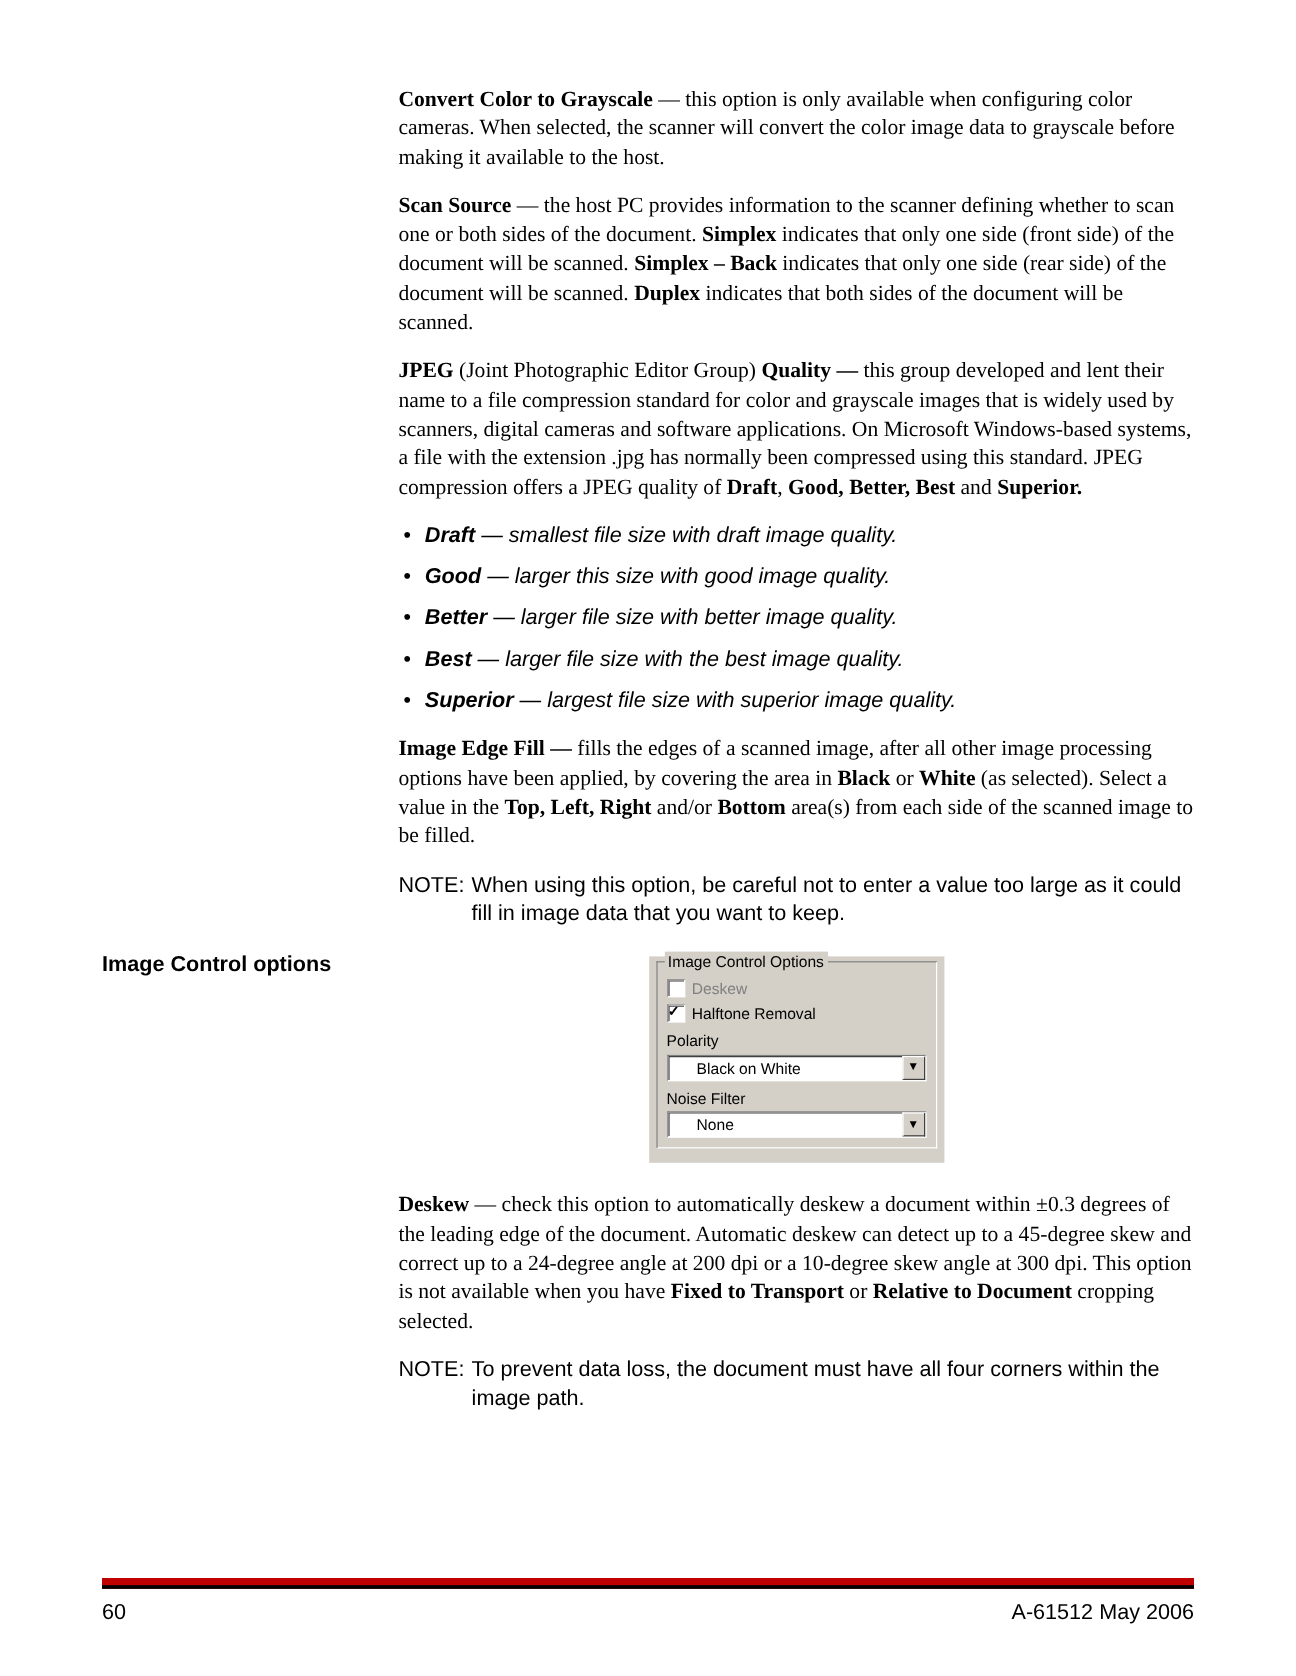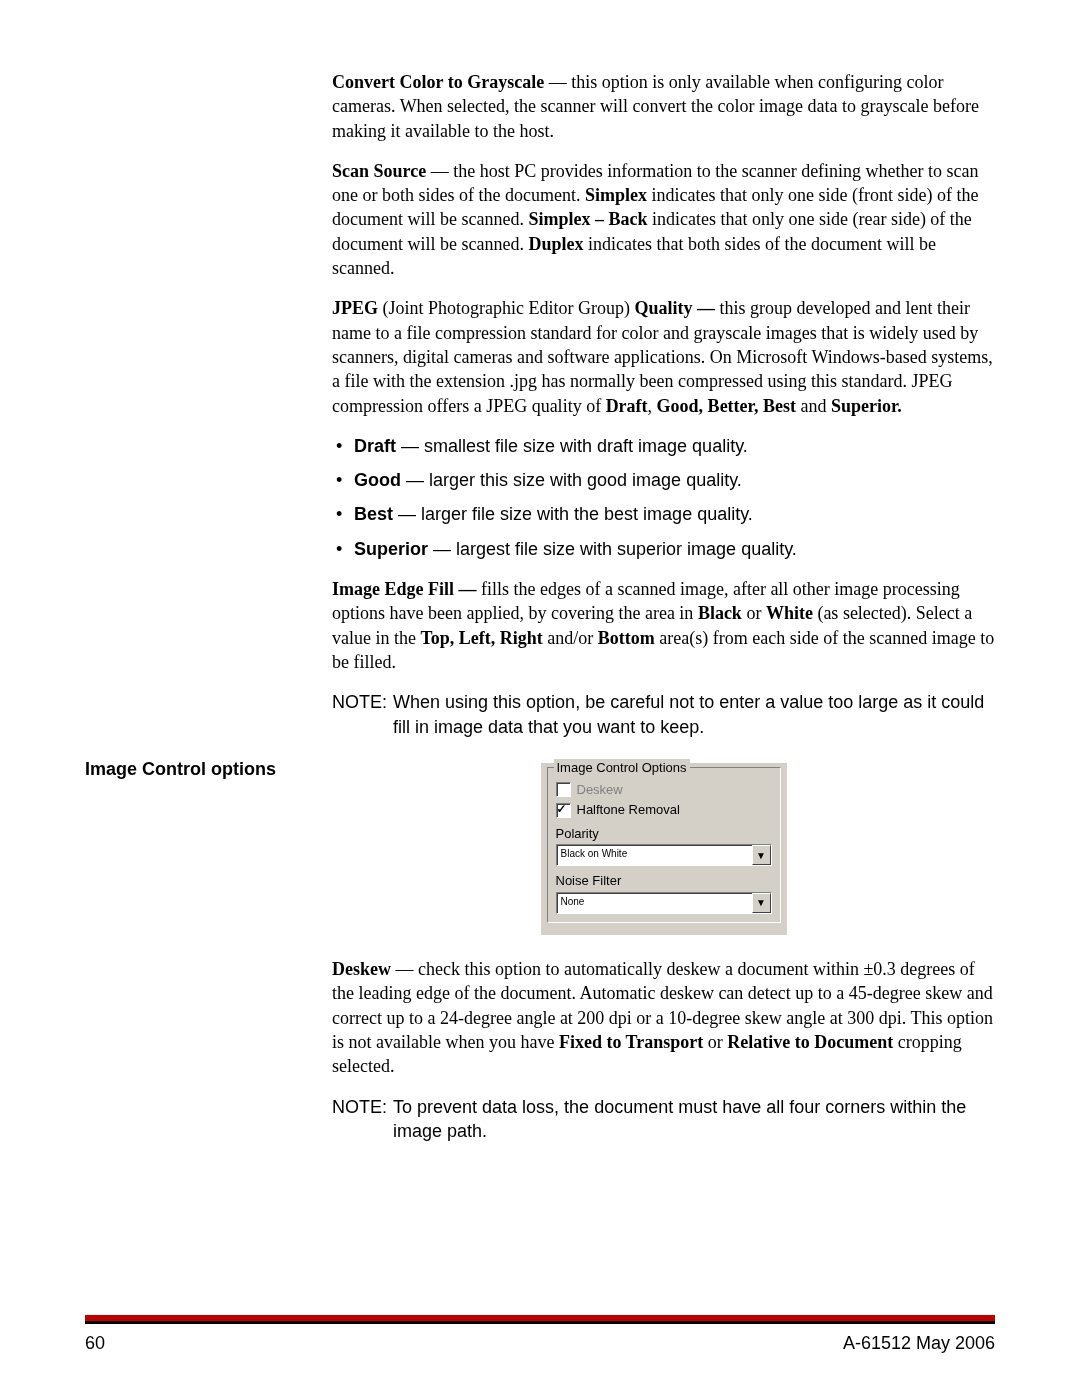--- a/index.html
+++ b/index.html
@@ -37,20 +37,21 @@
   }
   .bullet-list {
     list-style: none;
     padding: 0;
     margin: 0 0 16px 0;
   }
   .bullet-list li {
     position: relative;
     padding-left: 22px;
     margin-bottom: 10px;
+    font-style: italic;
   }
   .bullet-list li::before {
     content: "•";
     position: absolute;
     left: 4px;
     top: 0;
   }
   .note-row {
     display: flex;
     margin-bottom: 16px;
@@ -132,21 +133,22 @@
     border-left: 1px solid #808080;
     border-right: 1px solid #fff;
     border-bottom: 1px solid #fff;
     box-shadow: inset 1px 1px 0 #404040;
     height: 20px;
     align-items: stretch;
   }
   .combo .combo-text {
     flex: 1;
     padding: 2px 4px;
-    font-size: 10px;
+    font-size: 13px;
+    margin-left: 20px;
   }
   .combo .combo-btn {
     width: 17px;
     background: #d4d0c8;
     border-top: 1px solid #fff;
     border-left: 1px solid #fff;
     border-right: 1px solid #404040;
     border-bottom: 1px solid #404040;
     display: flex;
     align-items: center;
@@ -192,20 +194,21 @@
         <b>Scan Source</b><span> — the host PC provides information to the scanner defining whether to scan one or both sides of the document. </span><b>Simplex</b><span> indicates that only one side (front side) of the document will be scanned. </span><b>Simplex – Back</b><span> indicates that only one side (rear side) of the document will be scanned. </span><b>Duplex</b><span> indicates that both sides of the document will be scanned.</span>
       </div>
 
       <div class="para">
         <b>JPEG</b><span> (Joint Photographic Editor Group) </span><b>Quality —</b><span> this group developed and lent their name to a file compression standard for color and grayscale images that is widely used by scanners, digital cameras and software applications. On Microsoft Windows-based systems, a file with the extension .jpg has normally been compressed using this standard. JPEG compression offers a JPEG quality of </span><b>Draft</b><span>, </span><b>Good, Better, Best</b><span> and </span><b>Superior.</b>
       </div>
 
       <ul class="bullet-list">
         <li><b>Draft</b><span> — smallest file size with draft image quality.</span></li>
         <li><b>Good</b><span> — larger this size with good image quality.</span></li>
+        <li><b>Better</b><span> — larger file size with better image quality.</span></li>
         <li><b>Best</b><span> — larger file size with the best image quality.</span></li>
         <li><b>Superior</b><span> — largest file size with superior image quality.</span></li>
       </ul>
 
       <div class="para">
         <b>Image Edge Fill —</b><span> fills the edges of a scanned image, after all other image processing options have been applied, by covering the area in </span><b>Black</b><span> or </span><b>White</b><span> (as selected).  Select a value in the </span><b>Top, Left, Right</b><span> and/or </span><b>Bottom</b><span> area(s) from each side of the scanned image to be filled.</span>
       </div>
 
       <div class="note-row">
         <div class="note-label">NOTE:</div>

